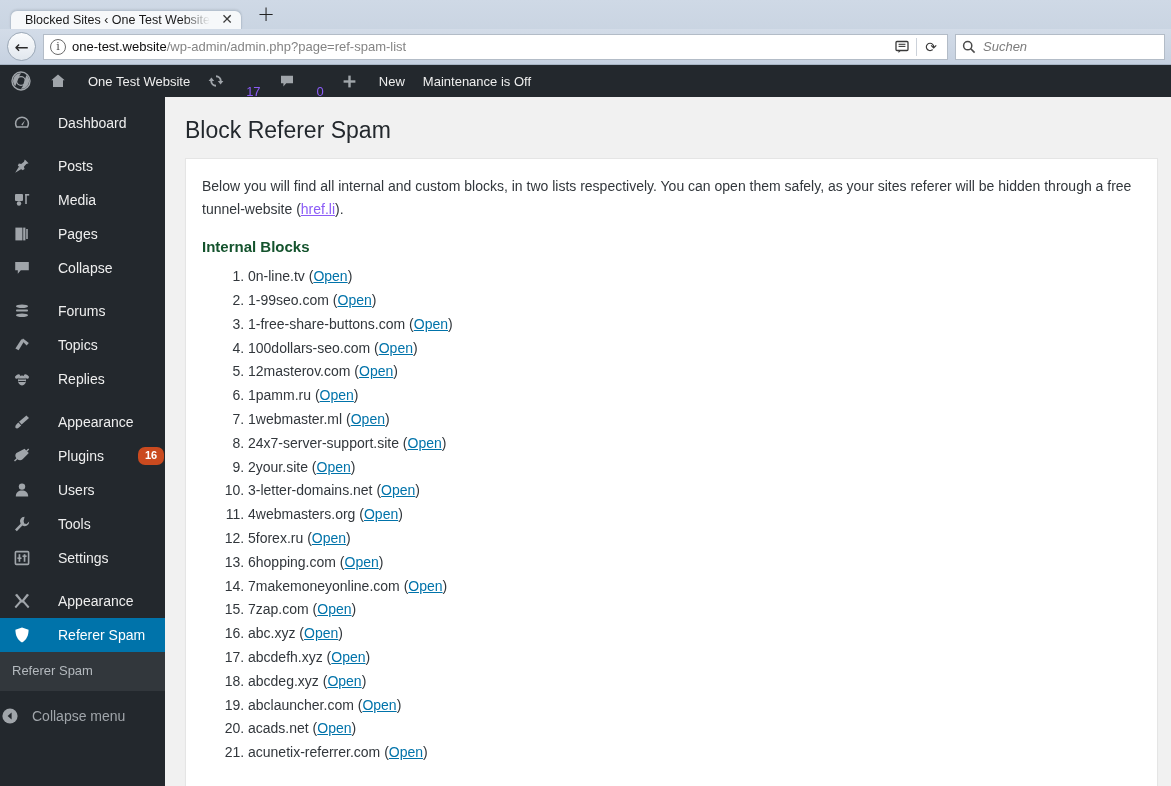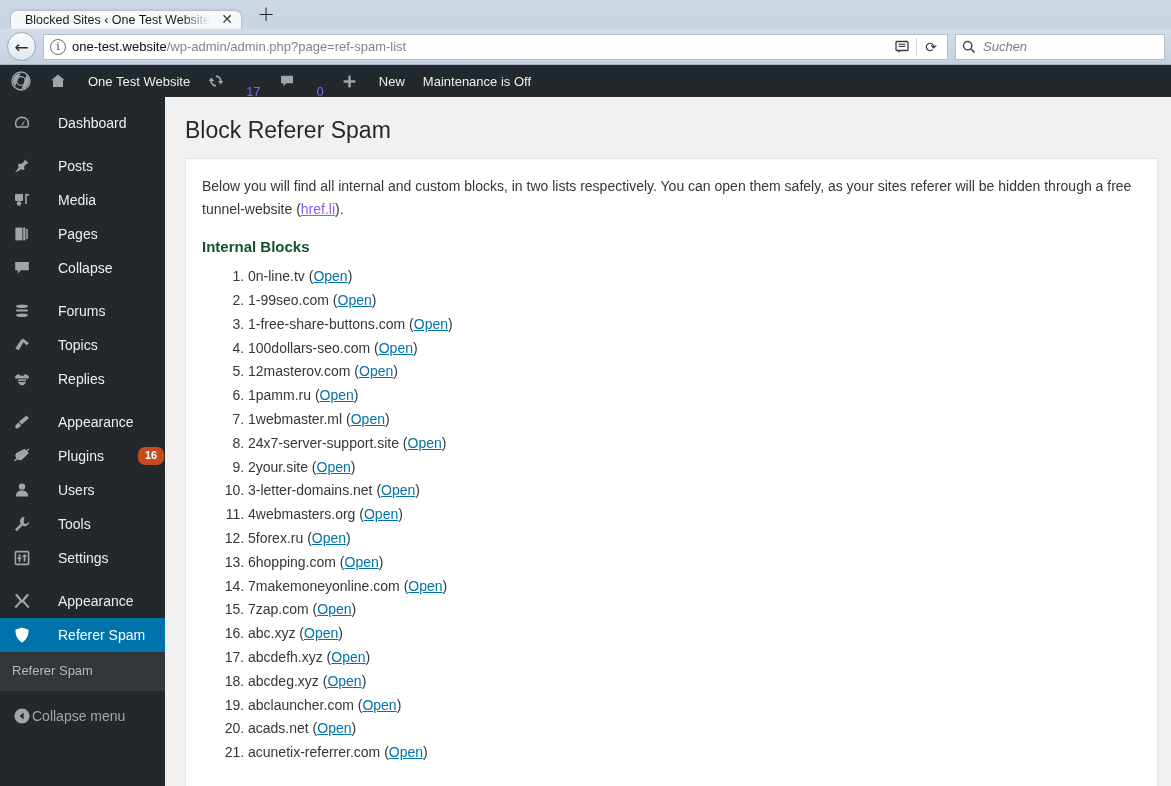--- a/index.html
+++ b/index.html
@@ -210,22 +210,22 @@
   .menu-sep { height: 9px; }
   .submenu { background: #32373c; padding: 6px 0 8px 0; }
   .submenu-item {
     padding: 5px 0 5px 12px;
     font-size: 13px;
     color: #b4b9be;
     cursor: pointer;
   }
   .submenu-item.current { color: #fff; font-weight: bold; }
   #collapse-menu {
-    display: flex; align-items: center; gap: 0;
-    padding-left: 12px; height: 34px;
+    display: flex; align-items: center; gap: 12px;
+    height: 34px;
     margin-top: 8px;
     color: #a0a5aa; font-size: 14px; cursor: pointer;
   }
   #collapse-menu .mi-icon { width:20px; flex:0 0 20px; display:flex; align-items:center; justify-content:center; }
 
   
   #wpbody {
     flex: 1 1 auto;
     background: #f1f1f1;
     padding: 10px 13px 0 20px;

